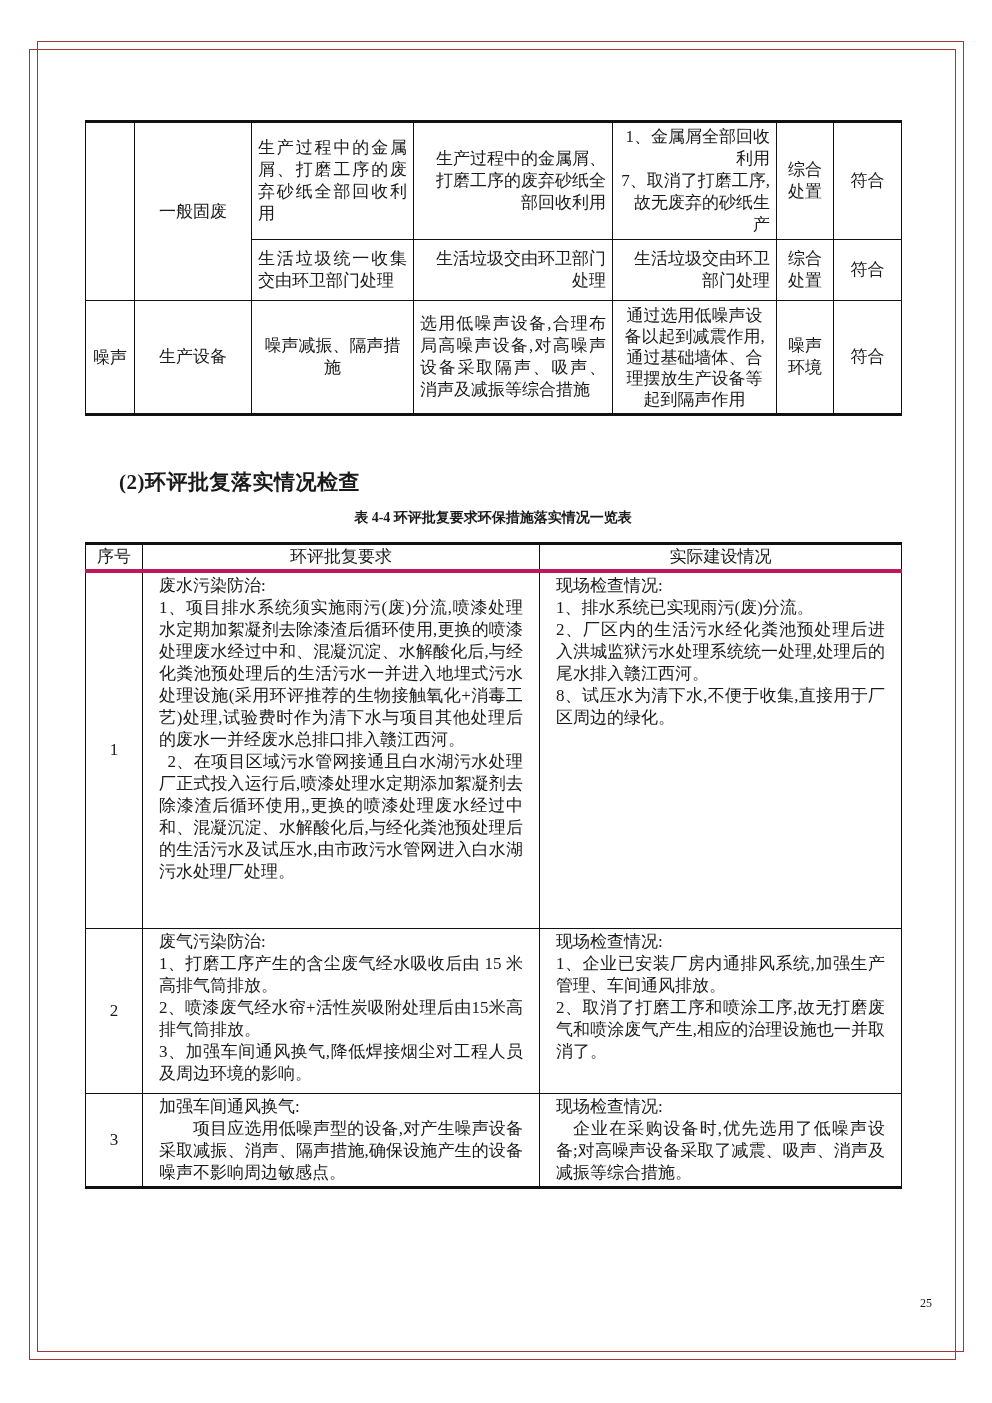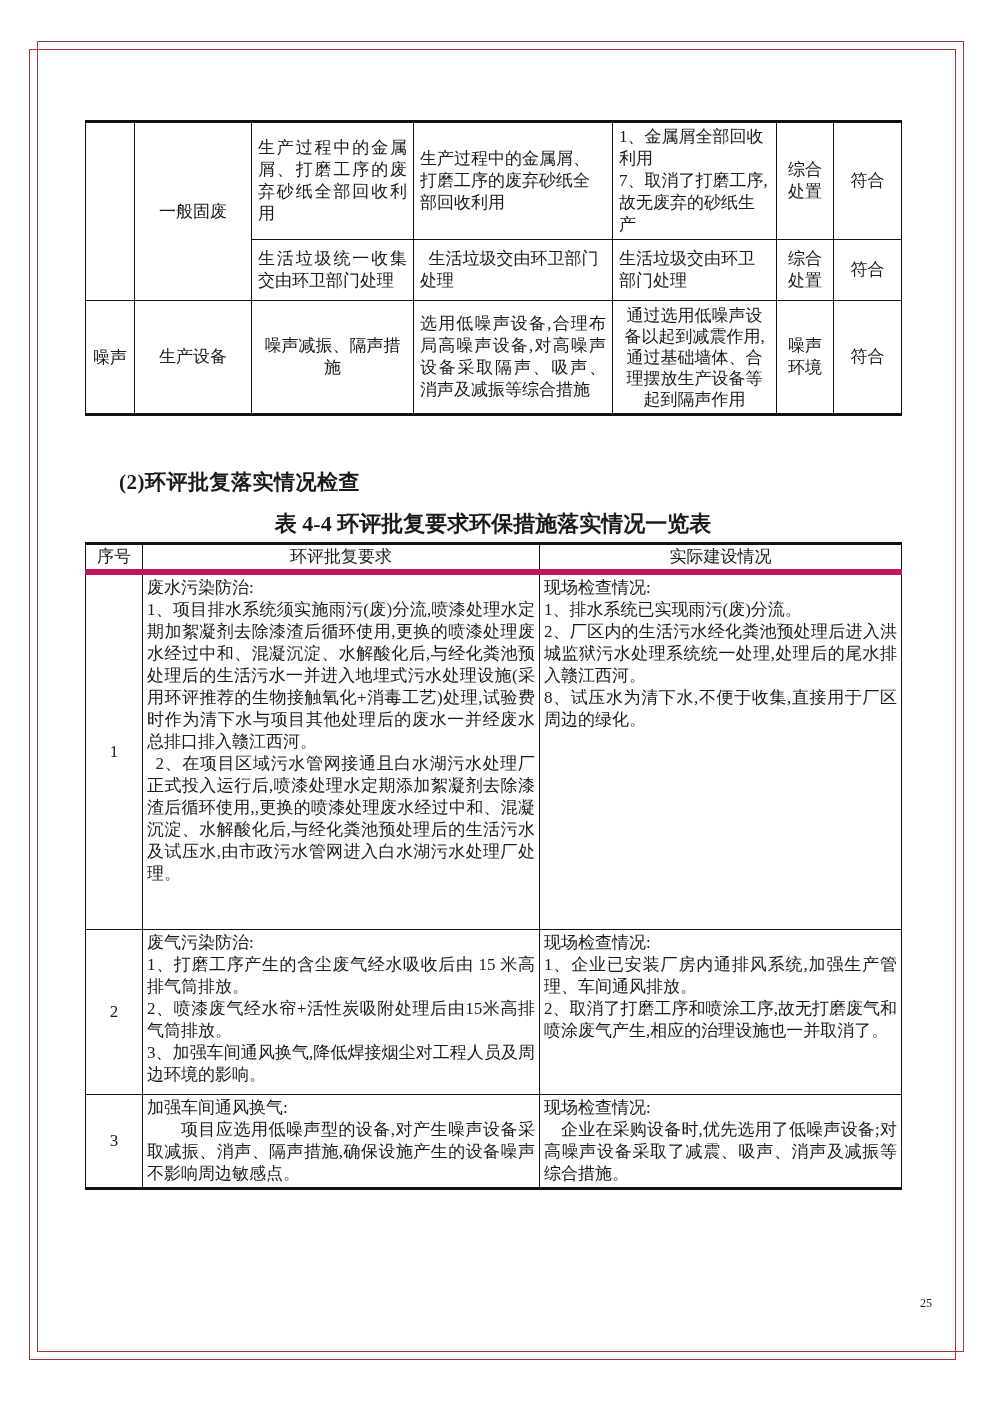--- a/index.html
+++ b/index.html
@@ -16,37 +16,37 @@
   td{border:1px solid #111;vertical-align:middle;padding:3px 6px;
      font-size:17px;line-height:22px;word-break:break-all;overflow:hidden;}
   p{margin:0;}
 
   
   .t1{position:absolute;left:85px;top:120px;width:816px;
       border-top:3px solid #111;border-bottom:3px solid #111;}
   
   .t2{position:absolute;left:85px;top:542px;width:816px;
       border-top:3px solid #111;border-bottom:3px solid #111;}
-  .t2 td{vertical-align:top;padding:2px 4px;}
+  .t2 td{vertical-align:top;padding:2px 16px;}
   .t2 tr.hdr td{vertical-align:middle;text-align:center;padding:1px 4px;
-      border-bottom:6px solid #be185d;}
+      border-bottom:4px solid #be185d;}
   .t2 td.num{vertical-align:middle;text-align:center;}
 
   .cen{text-align:center;vertical-align:middle;}
-  .left{text-align:left;}
+  .left{text-align:right;}
   .just{text-align:justify;}
   .ind05{text-indent:0.5em;}
   .ind1{text-indent:1em;}
   .ind2{text-indent:2em;}
   .t1 .tight{line-height:21px;}
 
   .heading{position:absolute;left:103px;top:452px;margin:16px;
       font-size:21px;font-weight:bold;letter-spacing:0.5px;}
   .t2title{position:absolute;left:85px;top:509px;width:816px;text-align:center;
-      font-size:22px;font-weight:bold;}
+      font-size:14px;font-weight:bold;}
   .pageno{position:absolute;left:0;top:1296px;width:932px;text-align:right;
       font-size:12px;}
 </style>
 </head>
 <body>
 
 <div class="page">
 
   <div class="frame frame-a"></div>
   <div class="frame frame-b"></div>

